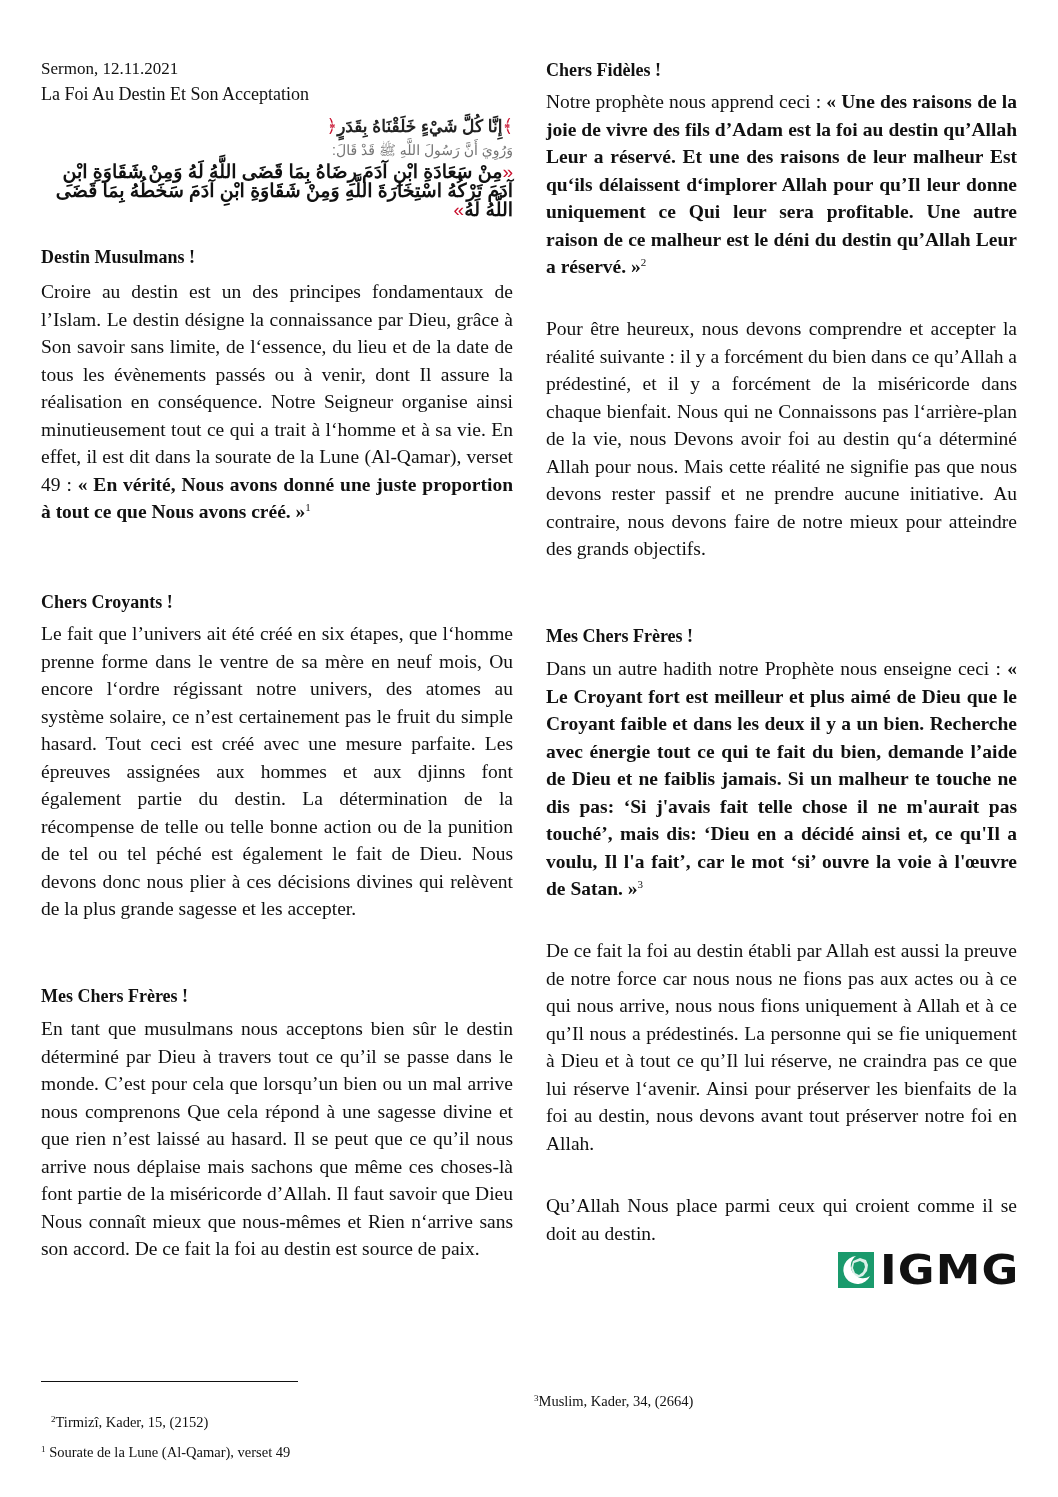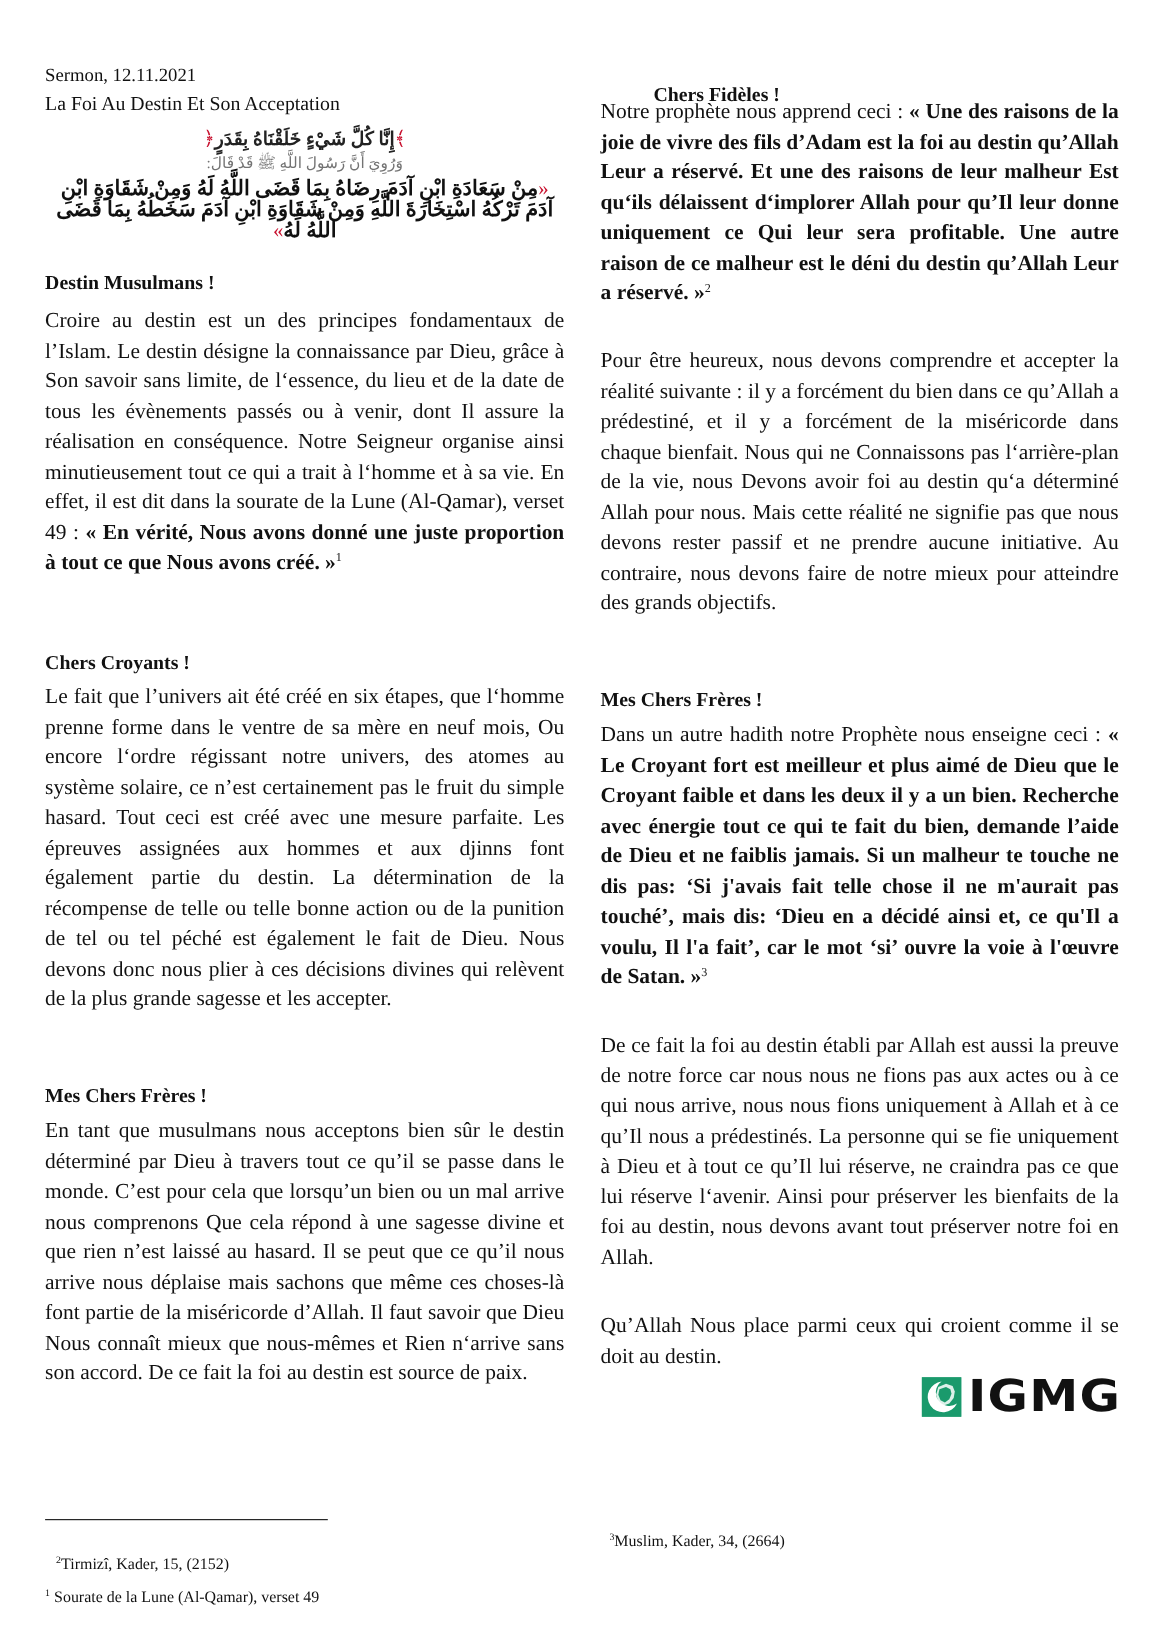--- a/index.html
+++ b/index.html
@@ -20,22 +20,21 @@
       position: absolute;
       left: 41px;
       font-size: 17px;
       line-height: 22px;
     }
     .meta-title { top: 82px; font-weight: normal; font-size: 18px; top: 83px; }
 
     .arabic {
       position: absolute;
       direction: rtl;
-      text-align: center;
-      font-family: Liberation Serif, serif;
+      font-family: Liberation Sans, sans-serif;
       white-space: nowrap;
     }
     .ar-verse {
       left: 41px; width: 472px;
       top: 114px;
       font-size: 17px;
       font-weight: bold;
       line-height: 24px;
       color: #222;
     }
@@ -140,21 +139,21 @@
 
 <h3 class="heading" style="left:41px; top:245px;">Destin Musulmans !</h3>
 <p class="para" style="left:41px; top:278px; width:472px;"><span>Croire au destin est un des principes fondamentaux de l’Islam. Le destin désigne la connaissance par Dieu, grâce à Son savoir sans limite, de l‘essence, du lieu et de la date de tous les évènements passés ou à venir, dont Il assure la réalisation en conséquence. Notre Seigneur organise ainsi minutieusement tout ce qui a trait à l‘homme et à sa vie. En effet, il est dit dans la sourate de la Lune (Al-Qamar), verset 49 : </span><b>« En vérité, Nous avons donné une juste proportion à tout ce que Nous avons créé. »</b><sup>1</sup></p>
 
 <h3 class="heading" style="left:41px; top:590px;">Chers Croyants !</h3>
 <p class="para" style="left:41px; top:620px; width:472px;">Le fait que l’univers ait été créé en six étapes, que l‘homme prenne forme dans le ventre de sa mère en neuf mois, Ou encore l‘ordre régissant notre univers, des atomes au système solaire, ce n’est certainement pas le fruit du simple hasard. Tout ceci est créé avec une mesure parfaite. Les épreuves assignées aux hommes et aux djinns font également partie du destin. La détermination de la récompense de telle ou telle bonne action ou de la punition de tel ou tel péché est également le fait de Dieu. Nous devons donc nous plier à ces décisions divines qui relèvent de la plus grande sagesse et les accepter.</p>
 
 <h3 class="heading" style="left:41px; top:984px;">Mes Chers Frères !</h3>
 <p class="para" style="left:41px; top:1015px; width:472px;">En tant que musulmans nous acceptons bien sûr le destin déterminé par Dieu à travers tout ce qu’il se passe dans le monde. C’est pour cela que lorsqu’un bien ou un mal arrive nous comprenons Que cela répond à une sagesse divine et que rien n’est laissé au hasard. Il se peut que ce qu’il nous arrive nous déplaise mais sachons que même ces choses-là font partie de la miséricorde d’Allah. Il faut savoir que Dieu Nous connaît mieux que nous-mêmes et Rien n‘arrive sans son accord. De ce fait la foi au destin est source de paix.</p>
 
-<h3 class="heading" style="left:546px; top:74px;margin-left:48px;">Chers Fidèles !</h3>
+<h3 class="heading" style="left:546px; top:58px;">Chers Fidèles !</h3>
 <p class="para" style="left:546px; top:88px; width:471px;"><span>Notre prophète nous apprend ceci : </span><b>« Une des raisons de la joie de vivre des fils d’Adam est la foi au destin qu’Allah Leur a réservé. Et une des raisons de leur malheur Est qu‘ils délaissent d‘implorer Allah pour qu’Il leur donne uniquement ce Qui leur sera profitable. Une autre raison de ce malheur est le déni du destin qu’Allah Leur a réservé. »</b><sup>2</sup></p>
 
 <p class="para" style="left:546px; top:315px; width:471px;">Pour être heureux, nous devons comprendre et accepter la réalité suivante : il y a forcément du bien dans ce qu’Allah a prédestiné, et il y a forcément de la miséricorde dans chaque bienfait. Nous qui ne Connaissons pas l‘arrière-plan de la vie, nous Devons avoir foi au destin qu‘a déterminé Allah pour nous. Mais cette réalité ne signifie pas que nous devons rester passif et ne prendre aucune initiative. Au contraire, nous devons faire de notre mieux pour atteindre des grands objectifs.</p>
 
 <h3 class="heading" style="left:546px; top:624px;">Mes Chers Frères !</h3>
 <p class="para" style="left:546px; top:655px; width:471px;"><span>Dans un autre hadith notre Prophète nous enseigne ceci : </span><b>« Le Croyant fort est meilleur et plus aimé de Dieu que le Croyant faible et dans les deux il y a un bien. Recherche avec énergie tout ce qui te fait du bien, demande l’aide de Dieu et ne faiblis jamais. Si un malheur te touche ne dis pas: ‘Si j'avais fait telle chose il ne m'aurait pas touché’, mais dis: ‘Dieu en a décidé ainsi et, ce qu'Il a voulu, Il l'a fait’, car le mot ‘si’ ouvre la voie à l'œuvre de Satan. »</b><sup>3</sup></p>
 
 <p class="para" style="left:546px; top:937px; width:471px;">De ce fait la foi au destin établi par Allah est aussi la preuve de notre force car nous nous ne fions pas aux actes ou à ce qui nous arrive, nous nous fions uniquement à Allah et à ce qu’Il nous a prédestinés. La personne qui se fie uniquement à Dieu et à tout ce qu’Il lui réserve, ne craindra pas ce que lui réserve l‘avenir. Ainsi pour préserver les bienfaits de la foi au destin, nous devons avant tout préserver notre foi en Allah.</p>
 
 <p class="para" style="left:546px; top:1192px; width:471px;">Qu’Allah Nous place parmi ceux qui croient comme il se doit au destin.</p>
@@ -167,13 +166,13 @@
       <path d="M15 9 L22 6 L28 8 L30 13 L29 19 L25 24 L19 26 L15 22 L13 16 Z" fill="#ffffff" opacity="0.85"></path>
       <path d="M16 11 L22 9 L26 11 L27 15 L25 20 L21 23 L17 21 L15 16 Z" fill="#1a9a6c"></path>
     </svg>
   </div>
   <span class="logo-text">IGMG</span>
 </div>
 
 <div class="footnote-rule"></div>
 <div class="fn" style="left:41px; top:1442px;"><sup>1</sup> <span>Sourate de la Lune (Al-Qamar), verset 49</span></div>
 <div class="fn" style="left:51px; top:1412px;"><sup>2</sup><span>Tirmizî, Kader, 15, (2152)</span></div>
-<div class="fn" style="left:554px; top:1391px;"><sup>3</sup><span>Muslim, Kader, 34, (2664)</span></div>
+<div class="fn" style="left:534px; top:1391px;"><sup>3</sup><span>Muslim, Kader, 34, (2664)</span></div>
 
 </body></html>

